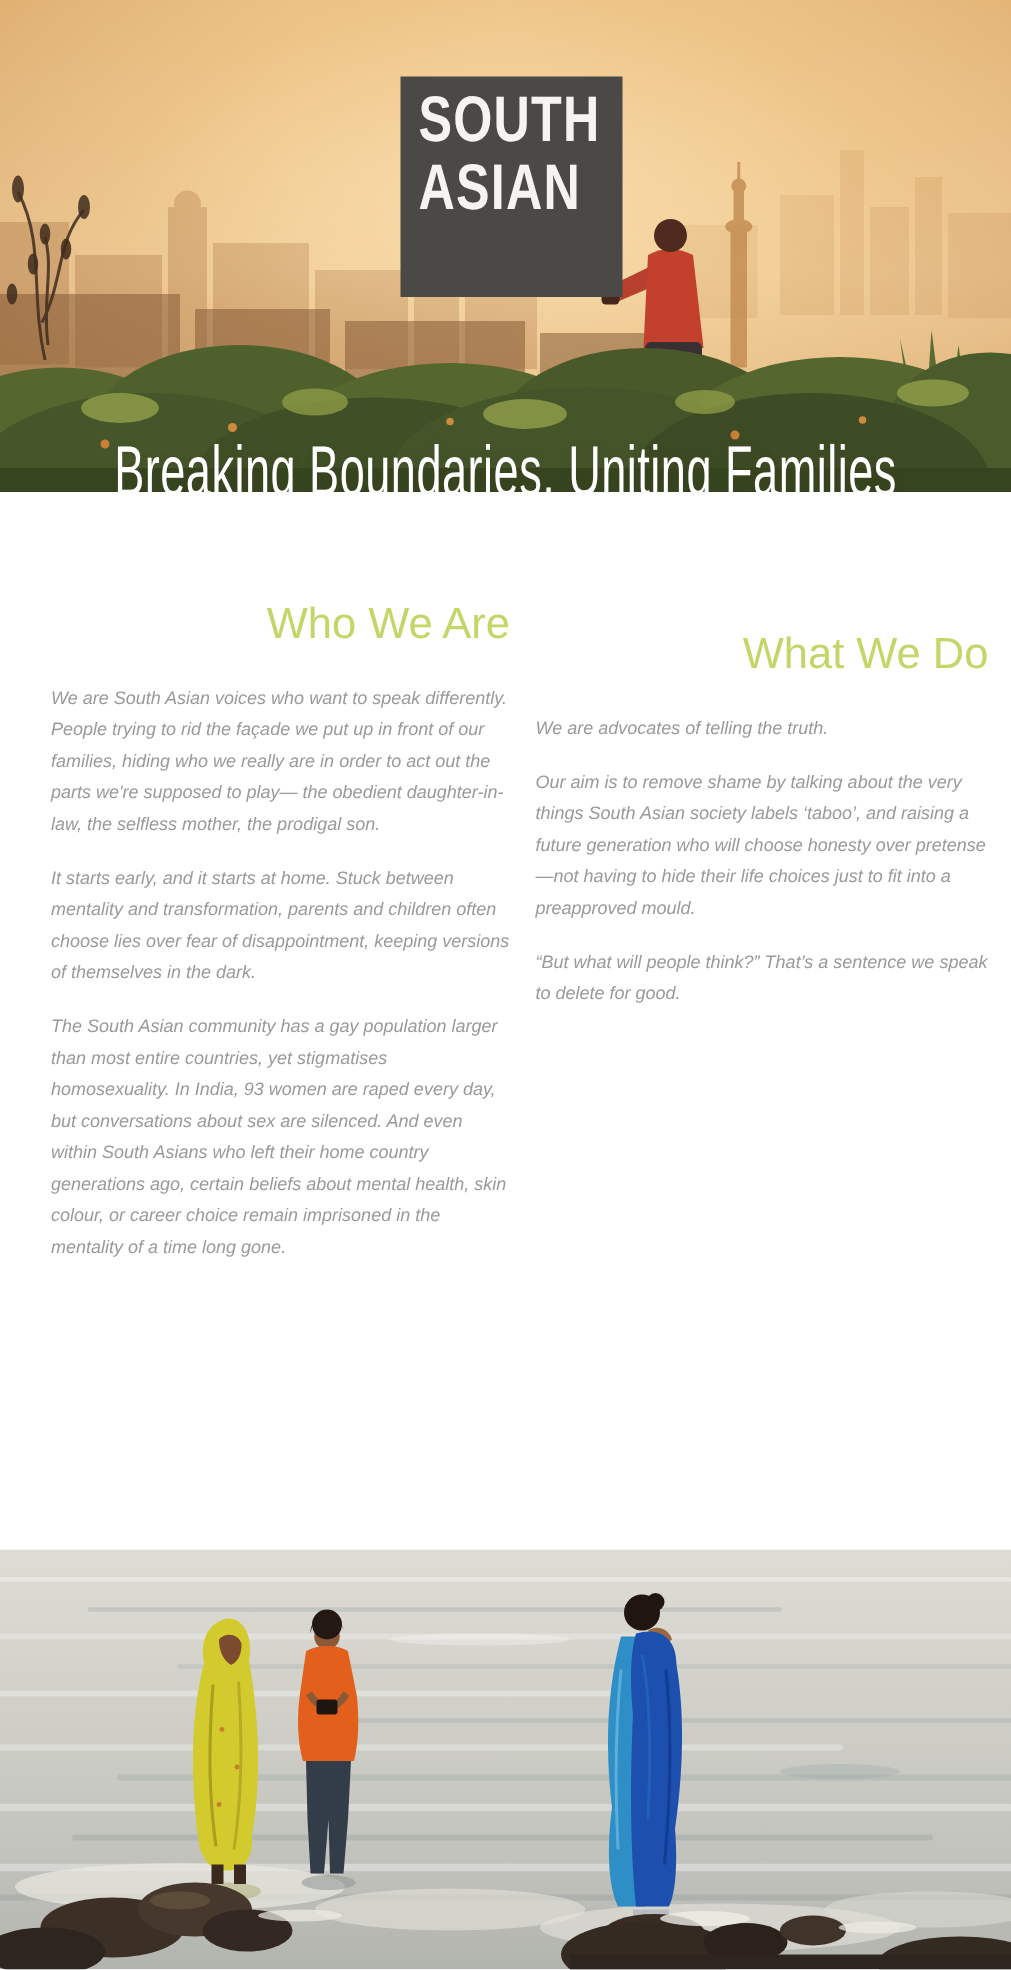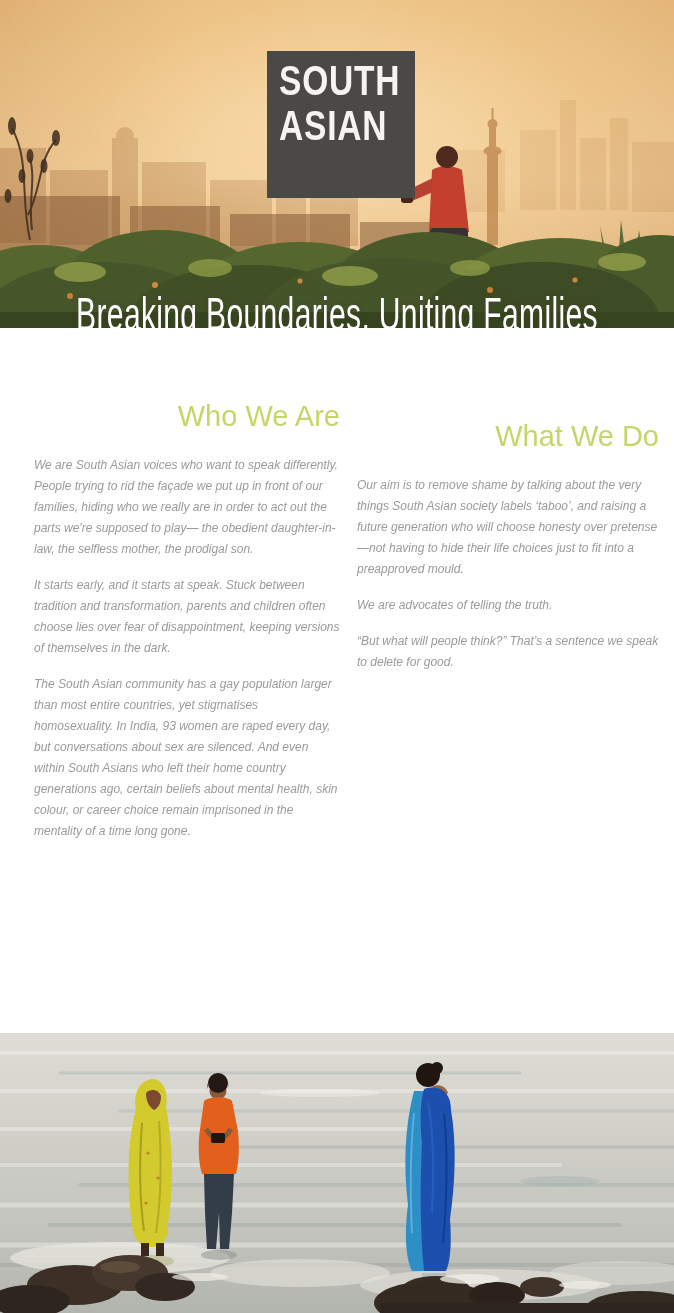--- a/index.html
+++ b/index.html
@@ -163,28 +163,28 @@
 
     <div class="hero-headline">Breaking Boundaries, Uniting Families</div>
   </div>
 
   <div class="content">
     <div class="columns">
 
       <div class="col-left">
         <h2 class="section-heading">Who We Are</h2>
         <p class="body-para">We are South Asian voices who want to speak differently. People trying to rid the façade we put up in front of our families, hiding who we really are in order to act out the parts we're supposed to play— the obedient daughter-in-law, the selfless mother, the prodigal son.</p>
-        <p class="body-para">It starts early, and it starts at speak. Stuck between tradition and transformation, parents and children often choose lies over fear of disappointment, keeping versions of themselves in the dark.</p>
+        <p class="body-para">It starts early, and it starts at home. Stuck between mentality and transformation, parents and children often choose lies over fear of disappointment, keeping versions of themselves in the dark.</p>
         <p class="body-para">The South Asian community has a gay population larger than most entire countries, yet stigmatises homosexuality. In India, 93 women are raped every day, but conversations about sex are silenced. And even within South Asians who left their home country generations ago, certain beliefs about mental health, skin colour, or career choice remain imprisoned in the mentality of a time long gone.</p>
       </div>
 
       <div class="col-right">
         <h2 class="section-heading">What We Do</h2>
+        <p class="body-para">We are advocates of telling the truth.</p>
         <p class="body-para">Our aim is to remove shame by talking about the very things South Asian society labels ‘taboo’, and raising a future generation who will choose honesty over pretense—not having to hide their life choices just to fit into a preapproved mould.</p>
-        <p class="body-para">We are advocates of telling the truth.</p>
         <p class="body-para">“But what will people think?” That’s a sentence we speak to delete for good.</p>
       </div>
 
     </div>
   </div>
 
   <svg class="footer-photo" width="674" height="280" viewBox="0 0 674 280" aria-hidden="true">
     <defs>
       <linearGradient id="sea" x1="0" y1="0" x2="0" y2="1">
         <stop offset="0" stop-color="#dedcd5"></stop>

